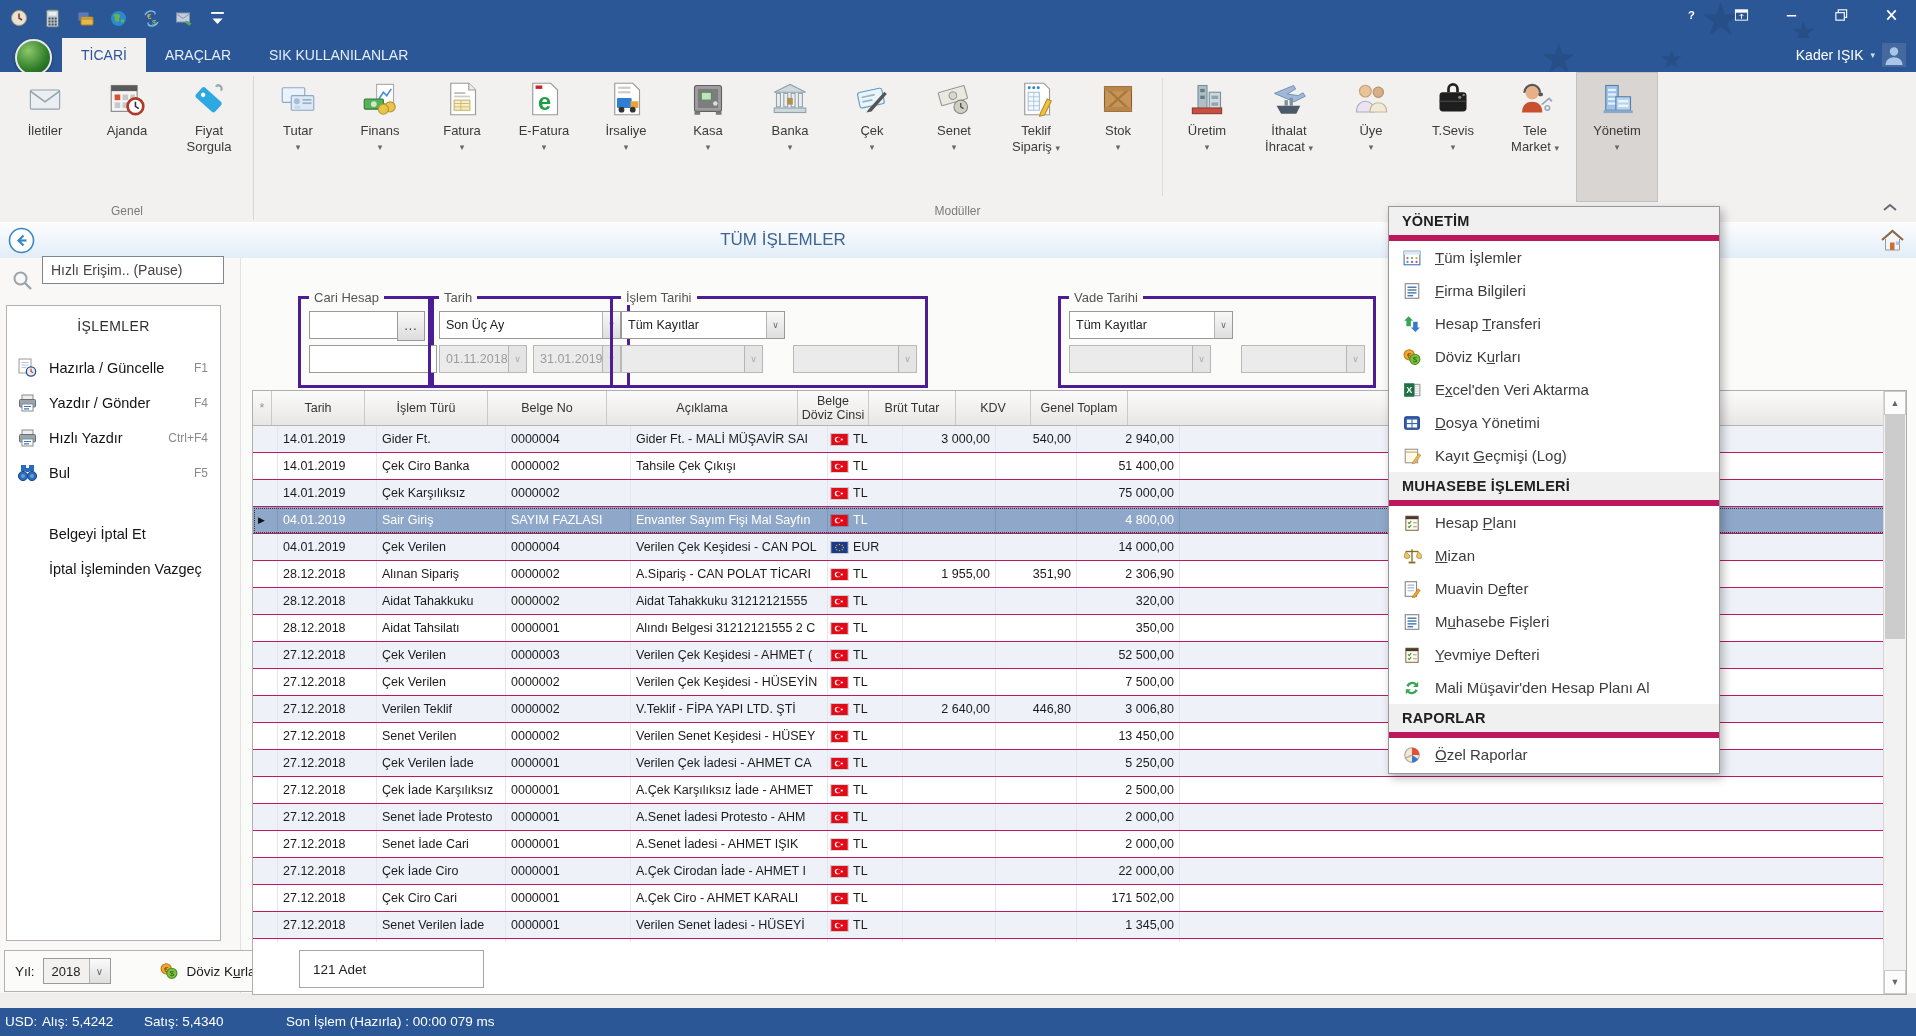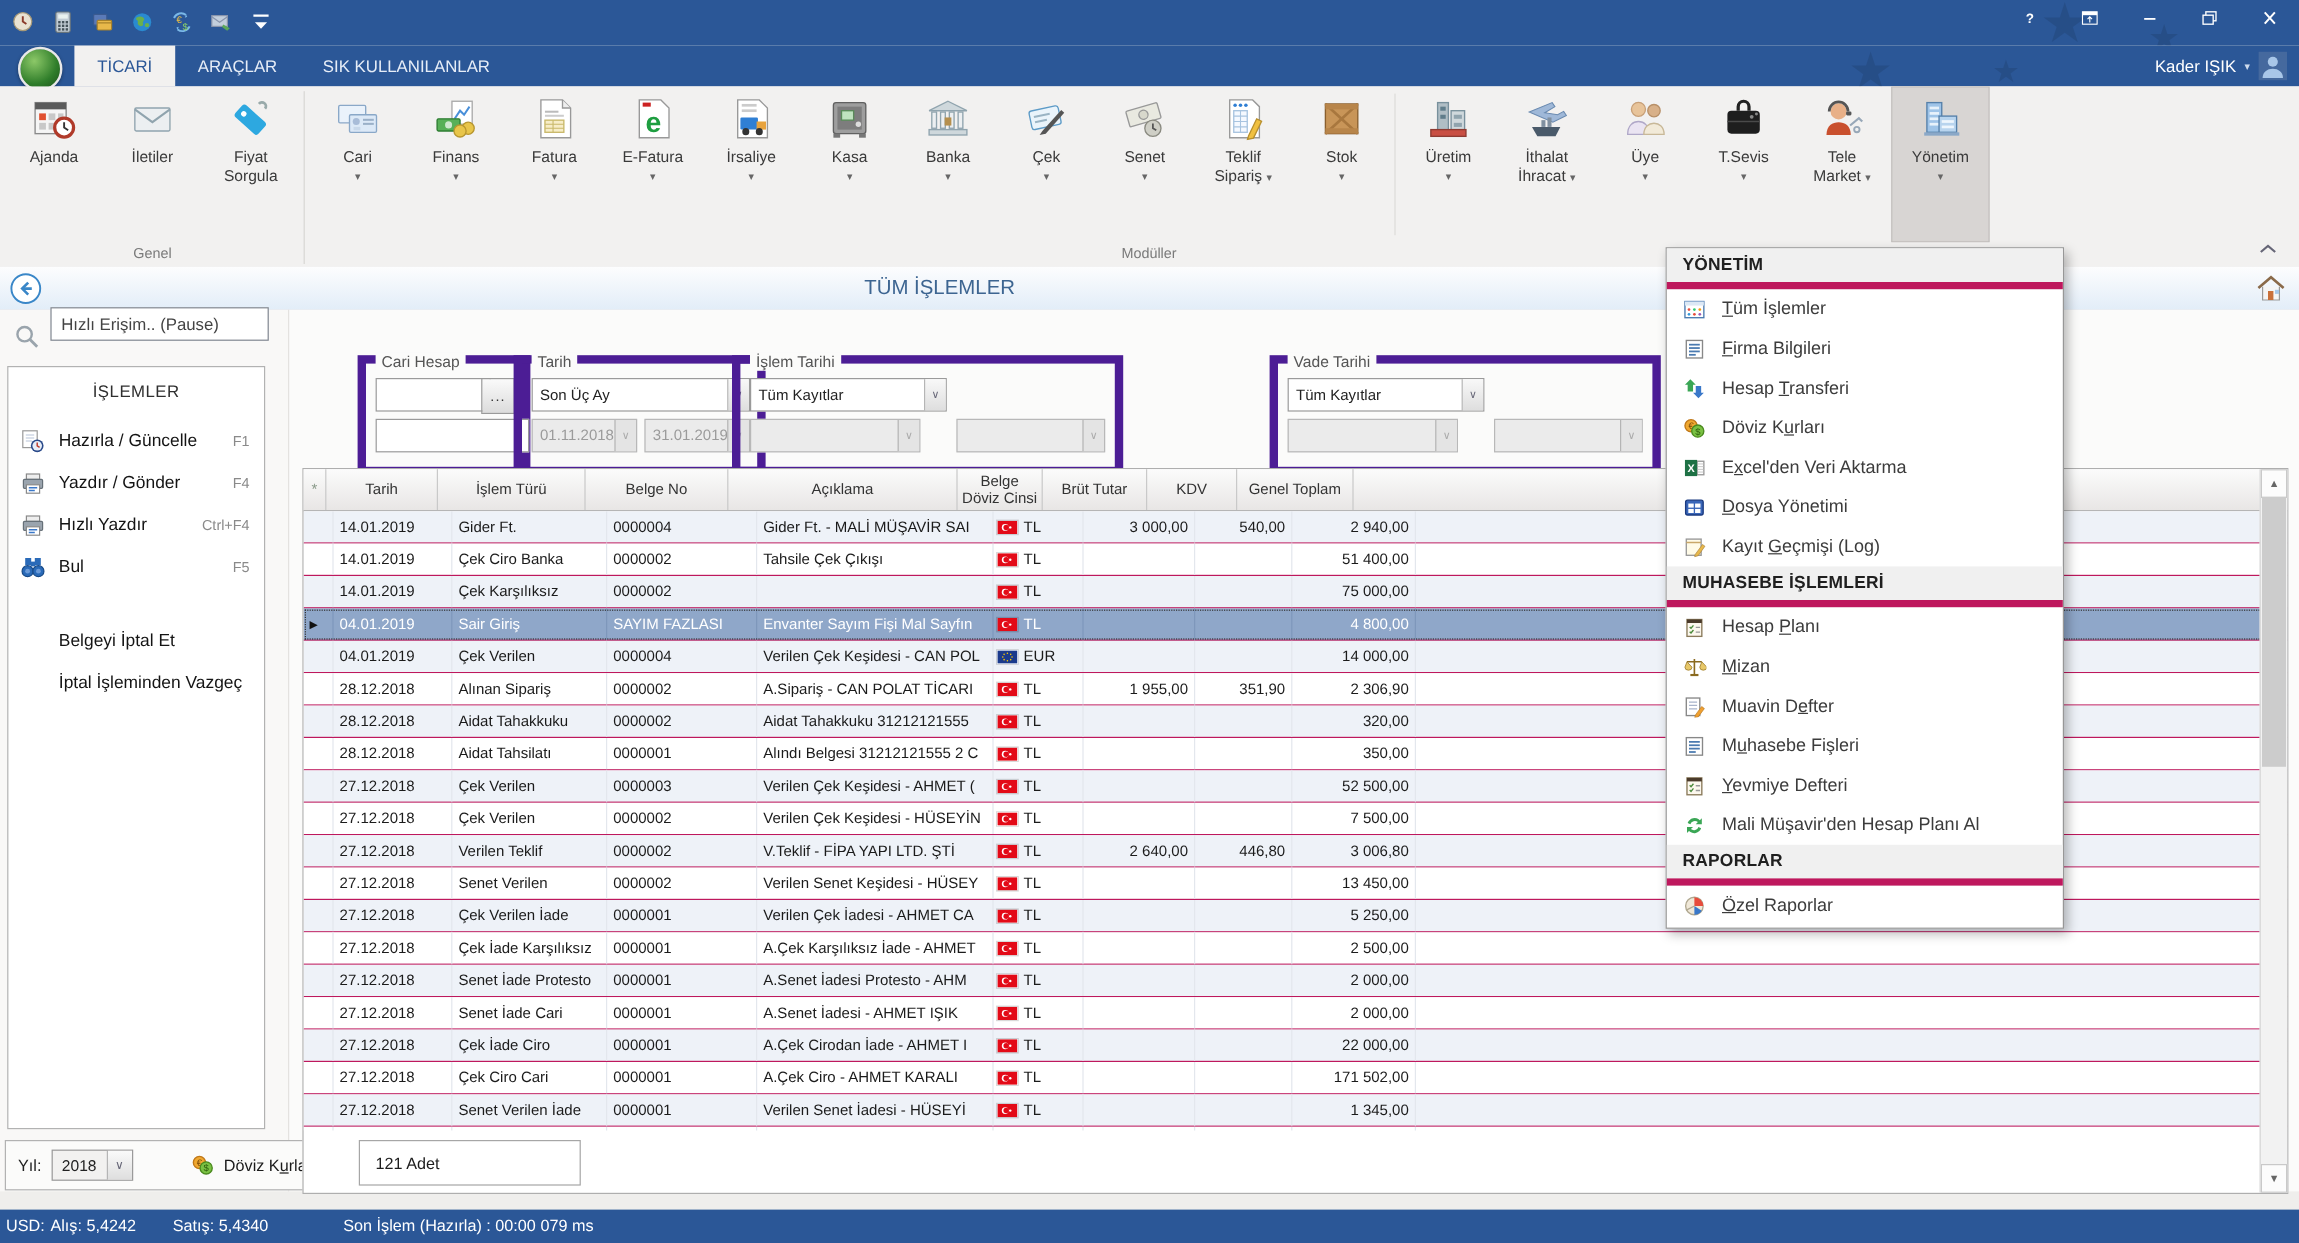--- a/index.html
+++ b/index.html
@@ -78,21 +78,21 @@
   .year-label{margin-left:10px;font-size:13.5px;color:#222;}
   .year-select{margin-left:8px;width:66px;height:24px;border:1px solid #9a9a9a;background:#f2f1f0;
       display:flex;align-items:center;font-size:13px;color:#222;}
   .year-select .v{flex:1;padding-left:8px;}
   .year-select .ab{width:20px;height:100%;background:linear-gradient(#fafafa,#dedede);border-left:1px solid #b5b5b5;
       display:flex;align-items:center;justify-content:center;color:#667;font-size:10px;}
   .doviz-link{margin-left:48px;display:flex;align-items:center;gap:8px;font-size:13.5px;color:#1a1a1a;}
   .doviz-link .ic{width:20px;height:18px;}
 
   
-  .gbox{position:absolute;top:296px;height:86px;border:7px solid #4c1d95;background:transparent;}
+  .gbox{position:absolute;top:296px;height:86px;border:3px solid #4c1d95;background:transparent;}
   .gbox .legend{position:absolute;left:8px;top:-9px;background:#fbfbfa;padding:0 5px;font-size:13px;color:#555;}
   .fld{position:absolute;border:1px solid #9a9a9a;background:#fff;font-size:12.5px;color:#222;display:flex;align-items:center;}
   .fld.inp{padding:0 6px;}
   .sel .v{flex:1;padding:0 6px;overflow:hidden;white-space:nowrap;}
   .sel .ab{width:17px;align-self:stretch;background:linear-gradient(#f8f8f8,#dedede);border-left:1px solid #b5b5b5;
       display:flex;align-items:center;justify-content:center;color:#667;font-size:9px;}
   .sel.disabled{background:#ebebeb;color:#9b9b9b;border-color:#b8b8b8;}
   .sel.disabled .ab{background:#e4e4e4;color:#aaa;}
   .browse{position:absolute;border:1px solid #9a9a9a;background:linear-gradient(#fafafa,#dcdcdc);
       display:flex;align-items:center;justify-content:center;font-size:12px;color:#333;letter-spacing:1px;}
@@ -287,45 +287,45 @@
     </div>
   </div>
 
   <div class="ribbon">
     <div id="ribbon-groups">
         <div class="rb-group">
           <div class="rb-btns">
             <div class="rb-btn">
               <span class="ic ">
                 <svg viewBox="0 0 32 32">
+                  <rect x="3" y="8" width="26" height="17" rx="1" fill="#eceff1" stroke="#90a4ae"></rect>
+                  <path d="M3 9l13 9.5L29 9" fill="none" stroke="#90a4ae" stroke-width="1.5"></path>
+                </svg>
+              </span>
+              <div class="rb-label">İletiler</div>
+            </div>
+            <div class="rb-btn">
+              <span class="ic ">
+                <svg viewBox="0 0 32 32">
                   <rect x="2" y="4" width="23" height="23" fill="#f5f5f5" stroke="#8a8a8a"></rect>
                   <rect x="2" y="4" width="23" height="5" fill="#5a5a5a"></rect>
                   <rect x="5" y="12" width="5" height="5" fill="#e05030"></rect>
                   <rect x="12" y="12" width="5" height="5" fill="#c8c8c8"></rect>
                   <rect x="19" y="12" width="4" height="5" fill="#c8c8c8"></rect>
                   <rect x="5" y="19" width="5" height="5" fill="#c8c8c8"></rect>
                   <rect x="12" y="19" width="5" height="5" fill="#c8c8c8"></rect>
                   <circle cx="23.5" cy="22.5" r="7" fill="#fff" stroke="#b03a2a" stroke-width="2.4"></circle>
                   <path d="M23.5 18.5v4l3 2" stroke="#333" fill="none" stroke-width="1.4"></path>
                 </svg>
               </span>
               <div class="rb-label">Ajanda</div>
             </div>
             <div class="rb-btn">
               <span class="ic ">
                 <svg viewBox="0 0 32 32">
-                  <rect x="3" y="8" width="26" height="17" rx="1" fill="#eceff1" stroke="#90a4ae"></rect>
-                  <path d="M3 9l13 9.5L29 9" fill="none" stroke="#90a4ae" stroke-width="1.5"></path>
-                </svg>
-              </span>
-              <div class="rb-label">İletiler</div>
-            </div>
-            <div class="rb-btn">
-              <span class="ic ">
-                <svg viewBox="0 0 32 32">
                   <path d="M22 5c2.5-3 7 .5 4.5 3.5" stroke="#9aa" fill="none" stroke-width="2"></path>
                   <g transform="rotate(42 16 17)">
                     <rect x="4" y="11" width="23" height="12" rx="2.5" fill="#2da8e0"></rect>
                     <circle cx="9" cy="17" r="2" fill="#fff"></circle>
                   </g>
                 </svg>
               </span>
               <div class="rb-label">Fiyat<br>Sorgula</div>
             </div>
           </div>
@@ -338,21 +338,21 @@
               <span class="ic ">
                 <svg viewBox="0 0 32 32">
                   <rect x="2" y="6" width="20" height="13" rx="1" fill="#eaf2fb" stroke="#8aa8c8"></rect>
                   <rect x="10" y="13" width="20" height="13" rx="1" fill="#dce9f7" stroke="#8aa8c8"></rect>
                   <circle cx="15" cy="18" r="2.6" fill="#a8bcd8"></circle>
                   <rect x="20" y="16" width="8" height="1.5" fill="#9ab0c8"></rect>
                   <rect x="20" y="19" width="8" height="1.5" fill="#9ab0c8"></rect>
                   <rect x="13" y="22" width="5" height="2.5" fill="#c8d8ea"></rect>
                 </svg>
               </span>
-              <div class="rb-label">Cari</div>
+              <div class="rb-label">Tutar</div>
               <div class="rb-dd">▾</div>
             </div>
             <div class="rb-btn">
               <span class="ic ">
                 <svg viewBox="0 0 32 32">
                   <rect x="13" y="3" width="15" height="17" fill="#fff" stroke="#aaa"></rect>
                   <polyline points="15,16 19,10 22,13 26,7" stroke="#4a90d9" fill="none" stroke-width="1.5"></polyline>
                   <rect x="2" y="16" width="17" height="9" rx="1" fill="#58b058" stroke="#2e7d32"></rect>
                   <circle cx="10.5" cy="20.5" r="2.6" fill="#cfe8cf"></circle>
                   <circle cx="25" cy="23" r="4.5" fill="#e8c54a" stroke="#b8962e"></circle>

